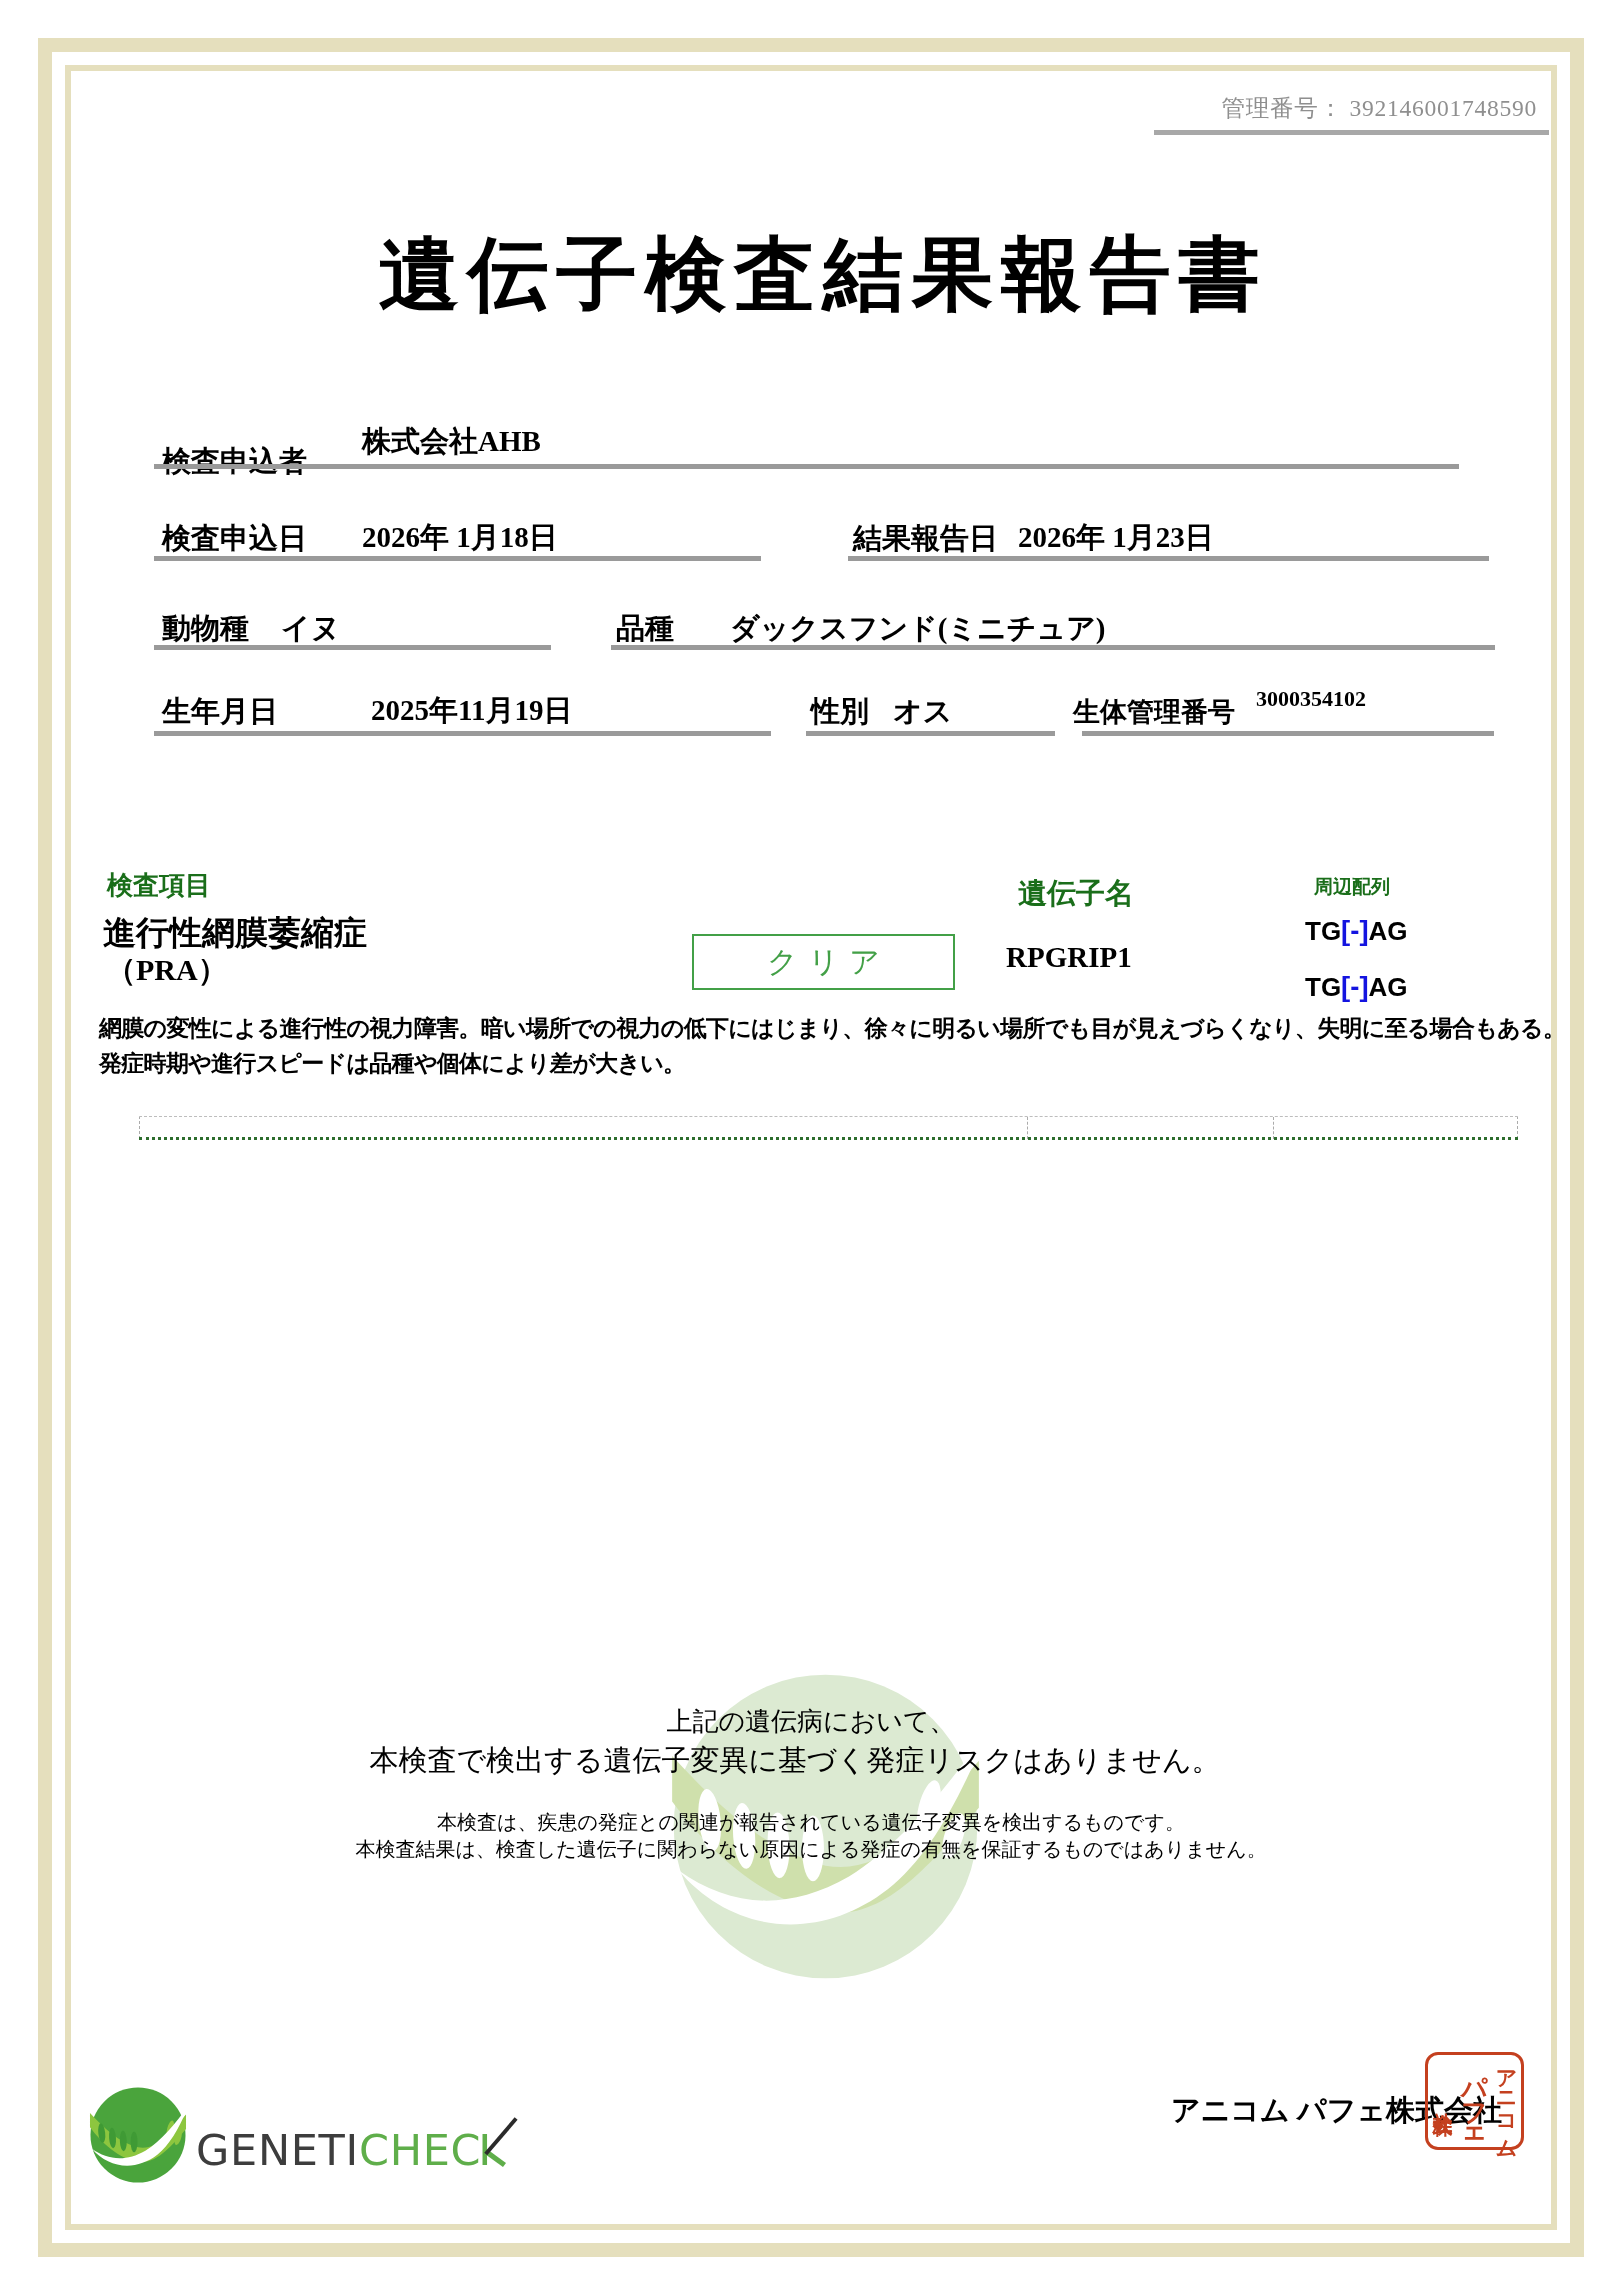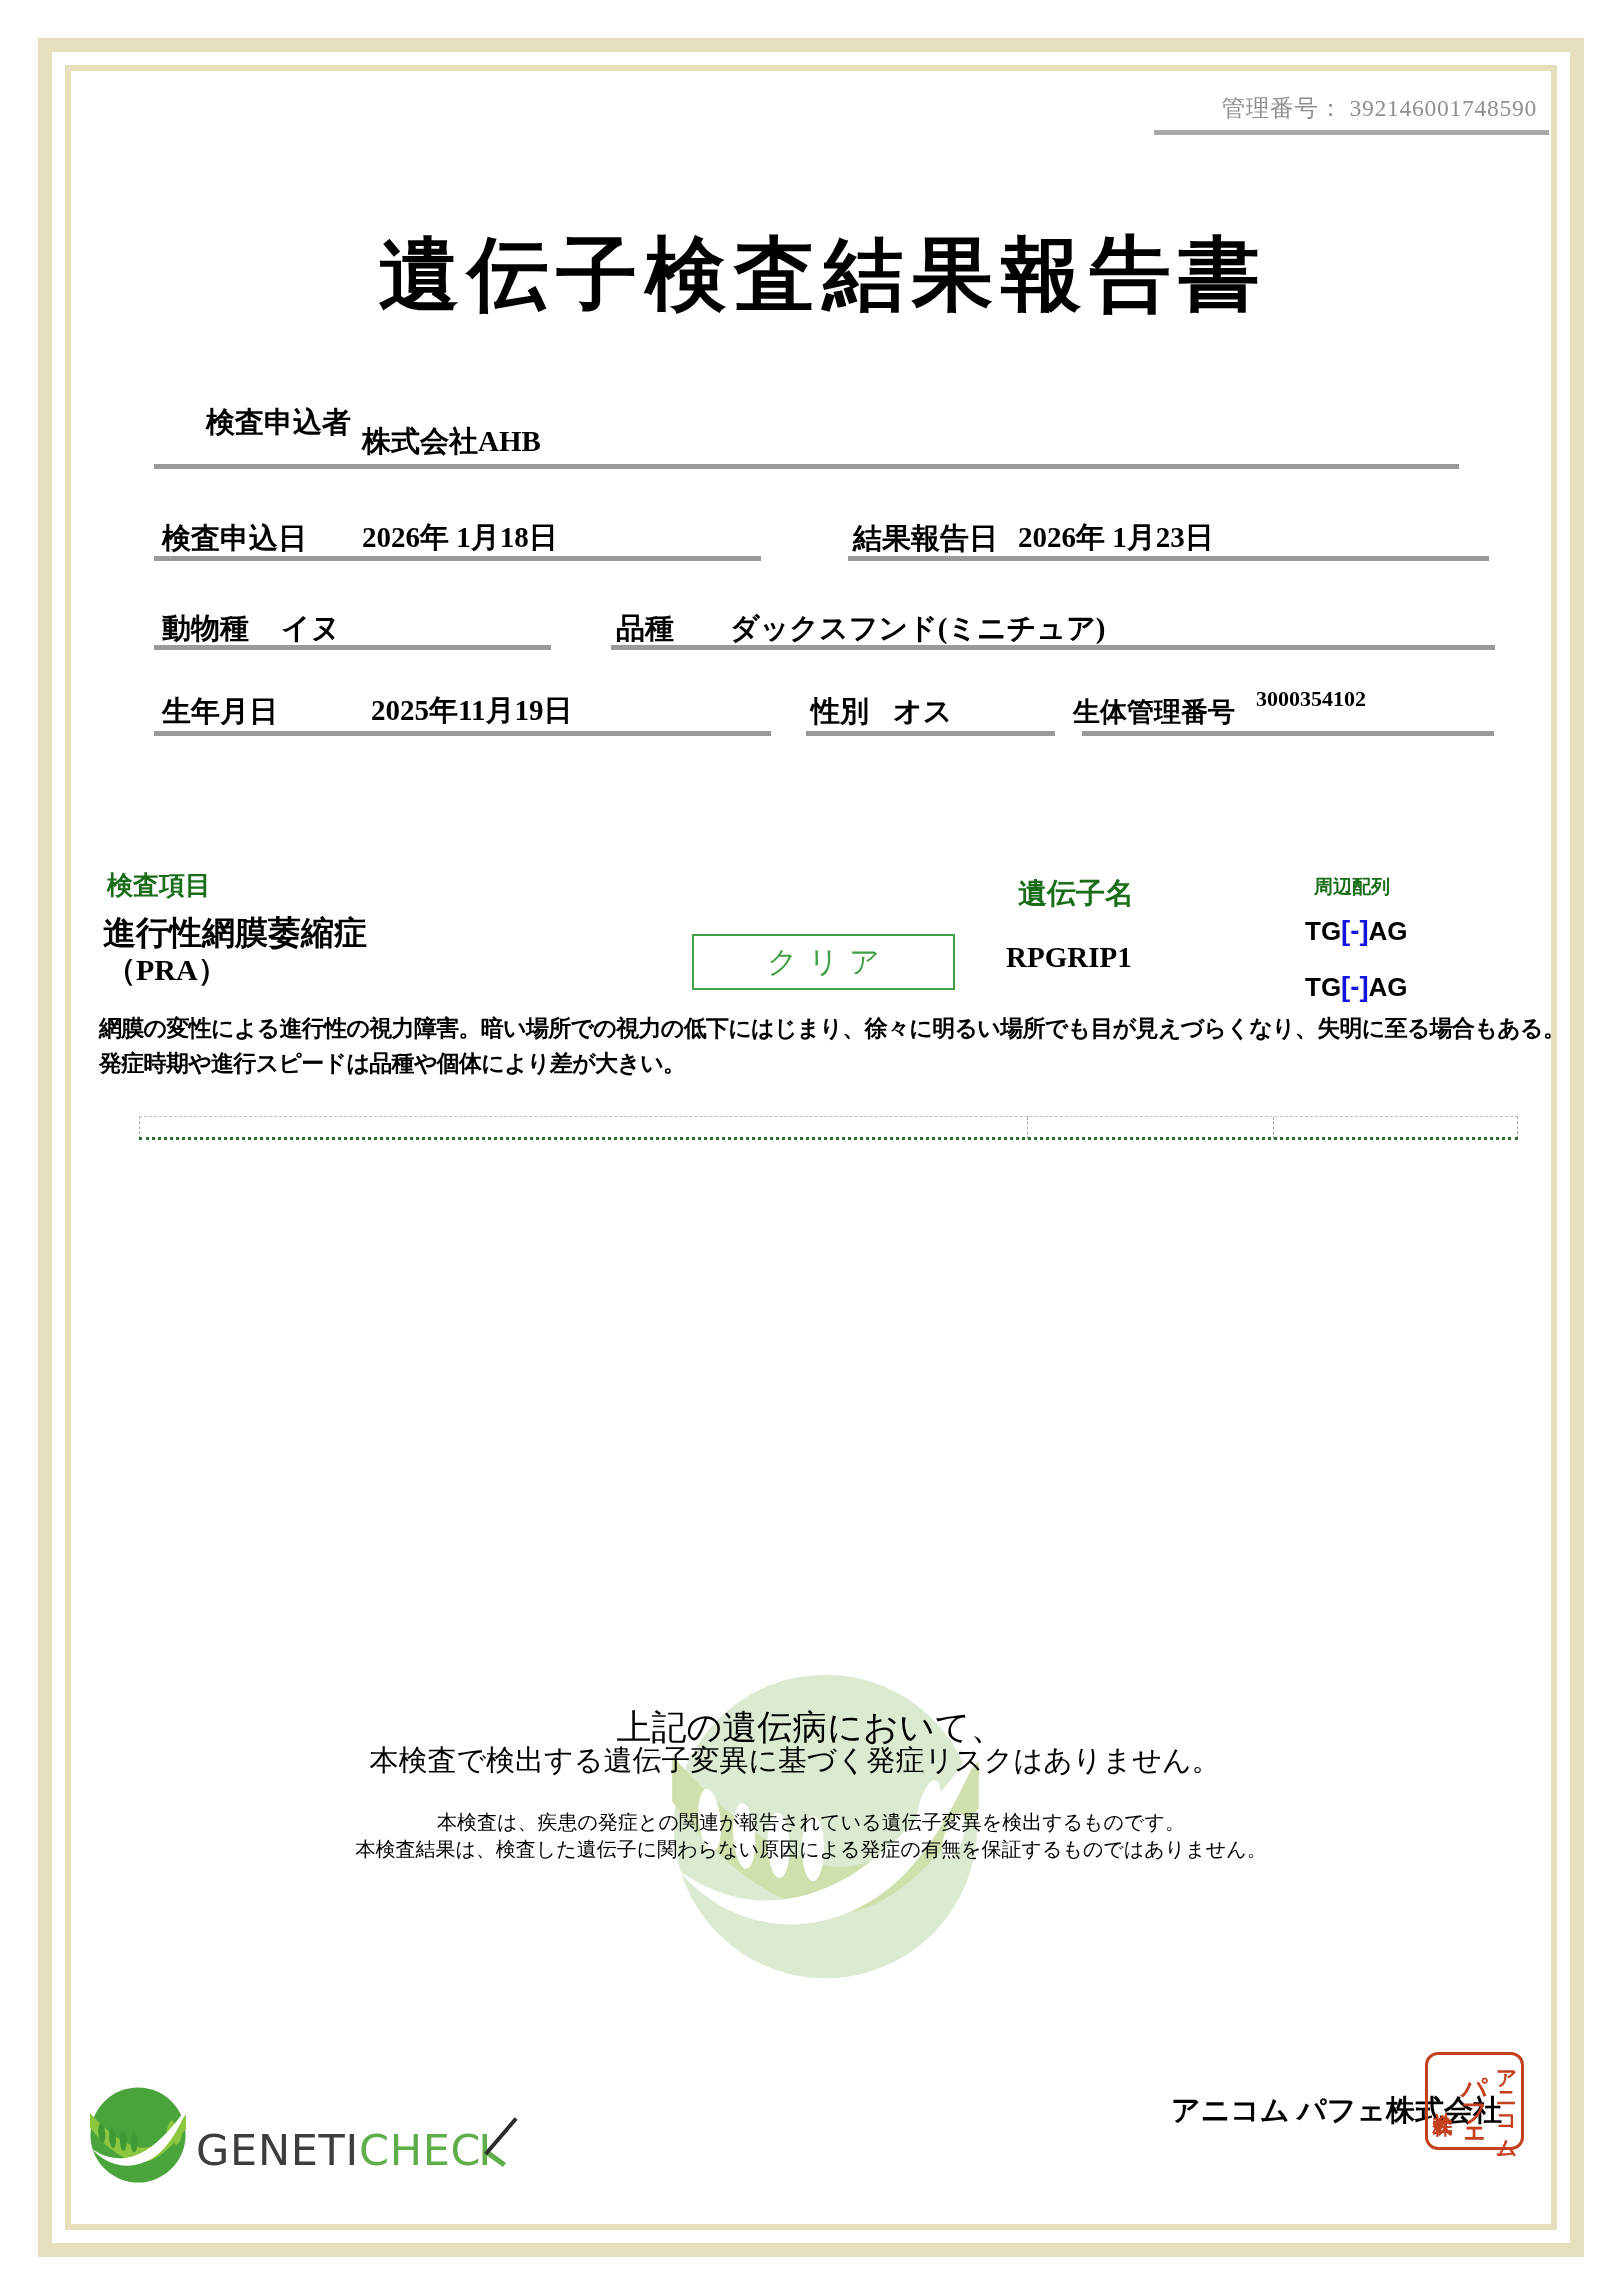--- a/index.html
+++ b/index.html
@@ -32,21 +32,21 @@
   .seq{font-family:"Liberation Sans","DejaVu Sans",sans-serif;font-size:26px;font-weight:600;
        white-space:nowrap;}
   .seq .variant{color:#1414e0;font-weight:800;font-size:27.5px;}
   .desc{font-size:23px;font-weight:700;letter-spacing:-0.7px;white-space:nowrap;}
   .risk{font-size:26px;font-weight:700;color:#0f8a0f;white-space:nowrap;}
   .dotted-box{left:139px;top:1116px;width:1377px;height:21.6px;
               border-top:1.3px dashed #bdbdbd;border-left:1.3px dashed #ababab;border-right:1.3px dashed #ababab;}
   .dotted-div{position:absolute;top:0;height:21.6px;border-left:1.3px dashed #ababab;}
   .green-dots{left:139px;top:1137px;width:1379px;height:0;border-bottom:3.3px dotted #2d6d2d;}
   
-  .sum1{left:0;top:1704px;width:1622px;text-align:center;font-size:35px;
+  .sum1{left:0;top:1704px;width:1622px;text-align:center;font-size:26px;
         font-family:"DejaVu Sans","Liberation Sans",sans-serif;}
   .sum2{left:0;top:1741px;width:1590px;text-align:center;font-size:29px;
         font-family:"DejaVu Sans","Liberation Sans",sans-serif;}
   .note{left:0;width:1622px;text-align:center;font-size:20px;
         font-family:"DejaVu Sans","Liberation Sans",sans-serif;}
   
   .brand{left:196px;top:2125px;font-family:"DejaVu Sans","Liberation Sans",sans-serif;
          font-size:43px;letter-spacing:0.7px;white-space:nowrap;}
   .brand .b1{color:#3d3d3d;}
   .brand .b2{color:#5fae4a;}
@@ -69,21 +69,21 @@
 
   <div class="abs mgmt">
     <span>管理番号：</span>
     <span> </span>
     <span>392146001748590</span>
   </div>
   <div class="abs mgmt-underline"></div>
 
   <div class="abs title">遺伝子検査結果報告書</div>
 
-  <div class="abs flabel" style="left:162px;top:403px;margin-left:44px;">検査申込者</div>
+  <div class="abs flabel" style="left:162px;top:442px;">検査申込者</div>
   <div class="abs fvalue" style="left:362px;top:422px;">株式会社AHB</div>
   <div class="abs rule" style="left:154px;top:464px;width:1305px;"></div>
 
   <div class="abs flabel" style="left:162px;top:519px;">検査申込日</div>
   <div class="abs fvalue" style="left:362px;top:518px;">2026年 1月18日</div>
   <div class="abs rule" style="left:154px;top:556px;width:607px;"></div>
   <div class="abs flabel" style="left:853px;top:519px;">結果報告日</div>
   <div class="abs fvalue" style="left:1018px;top:518px;">2026年 1月23日</div>
   <div class="abs rule" style="left:848px;top:556px;width:641px;"></div>
 

